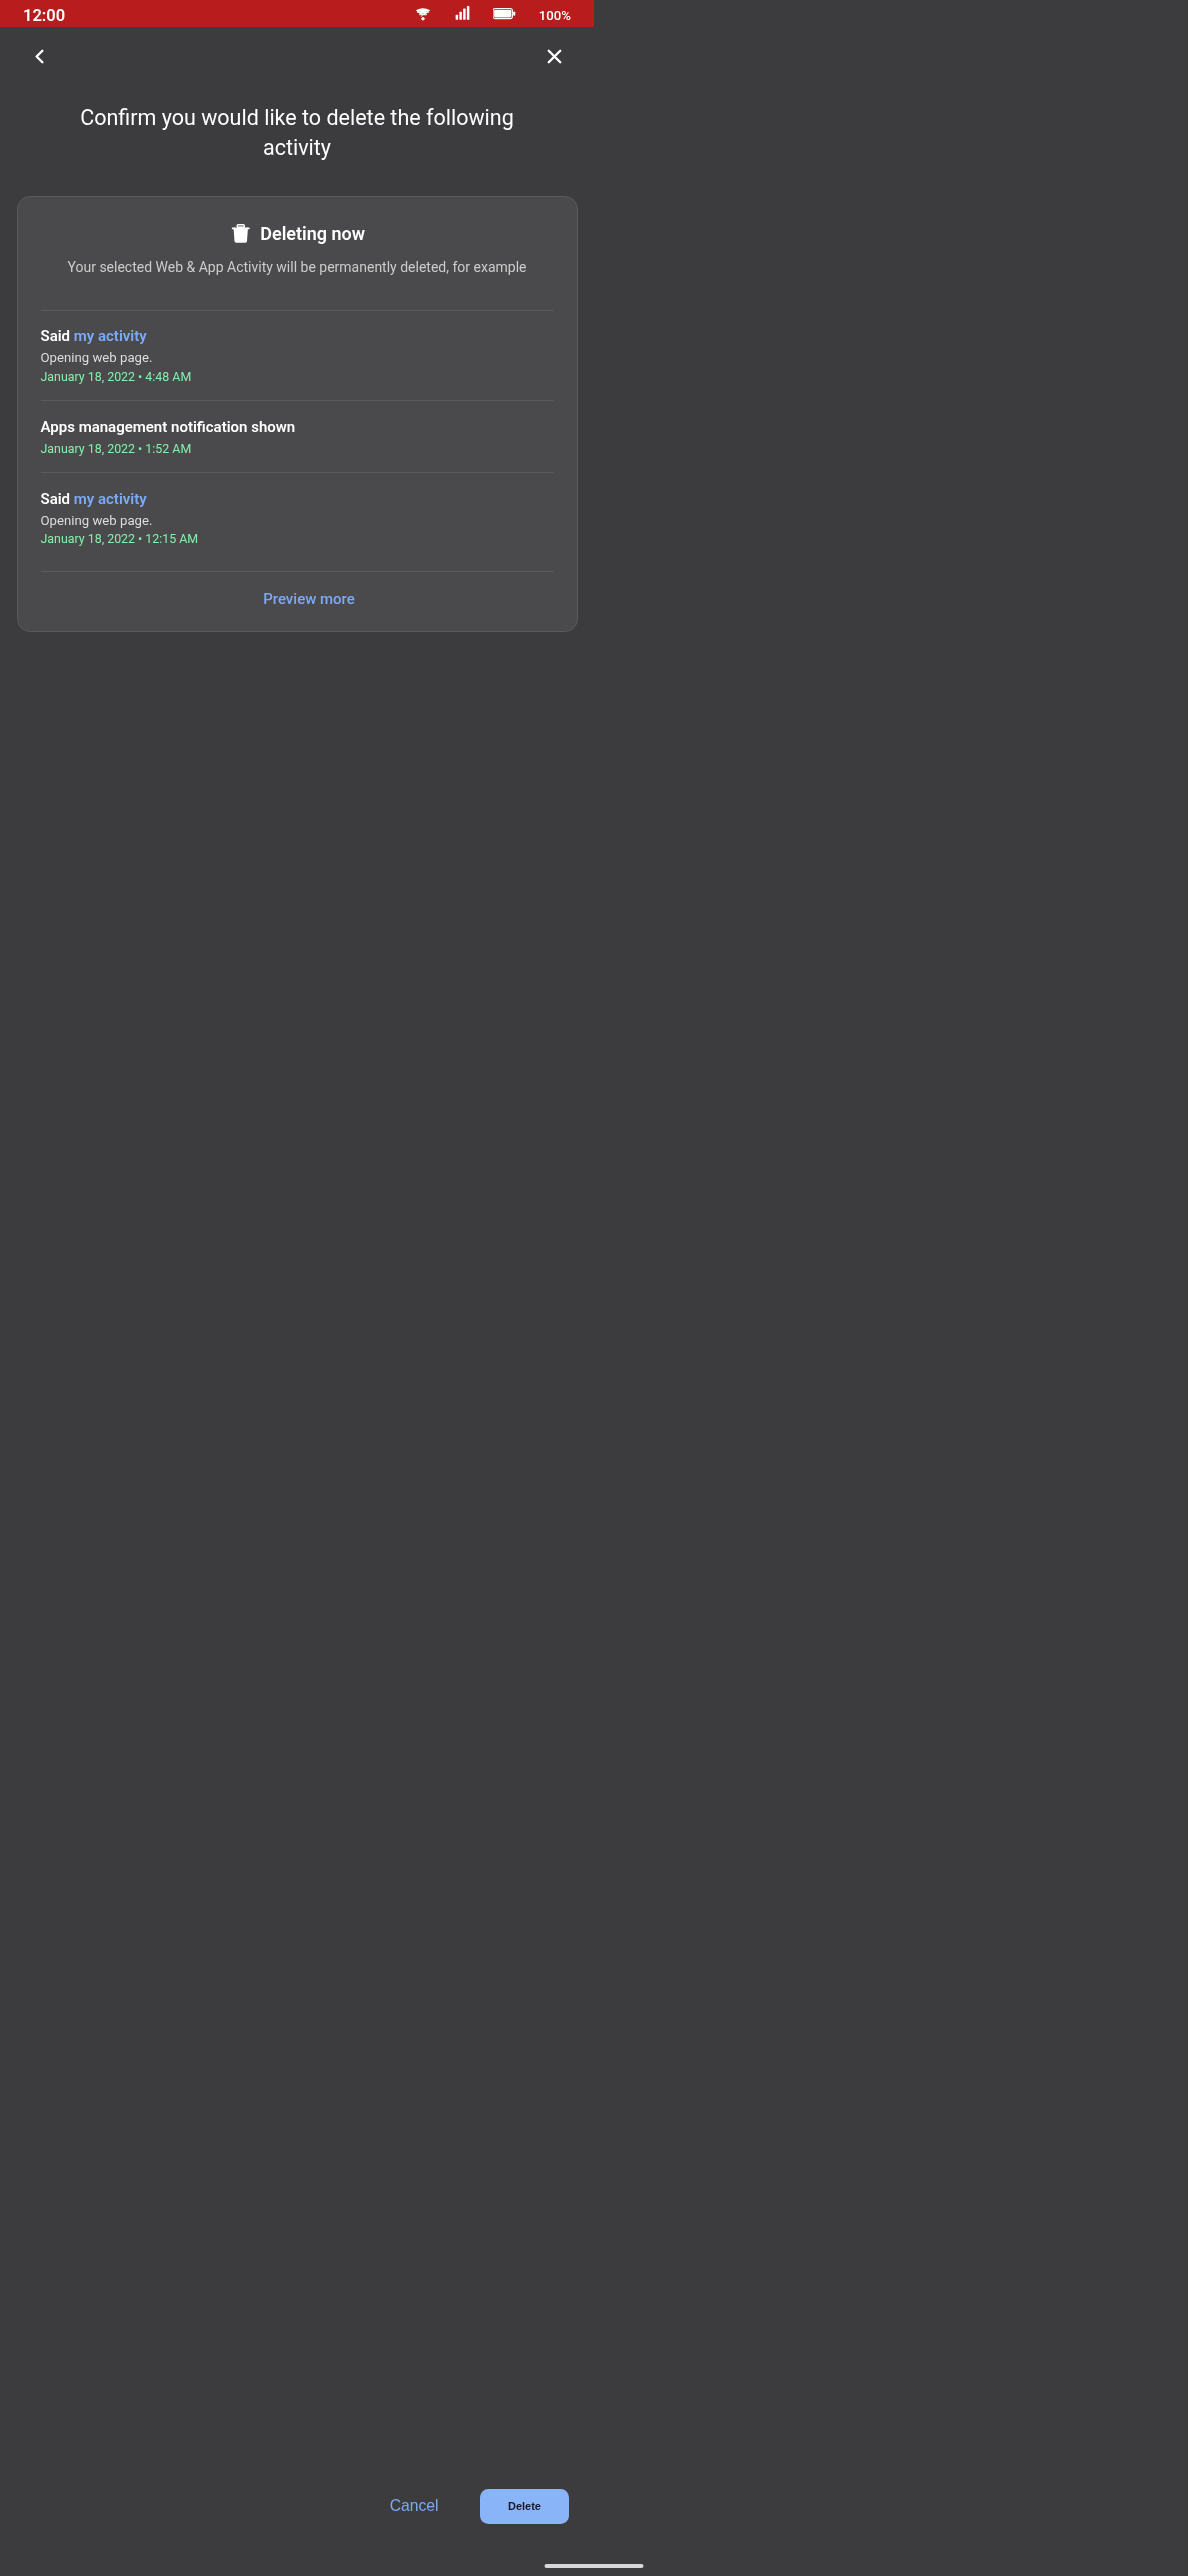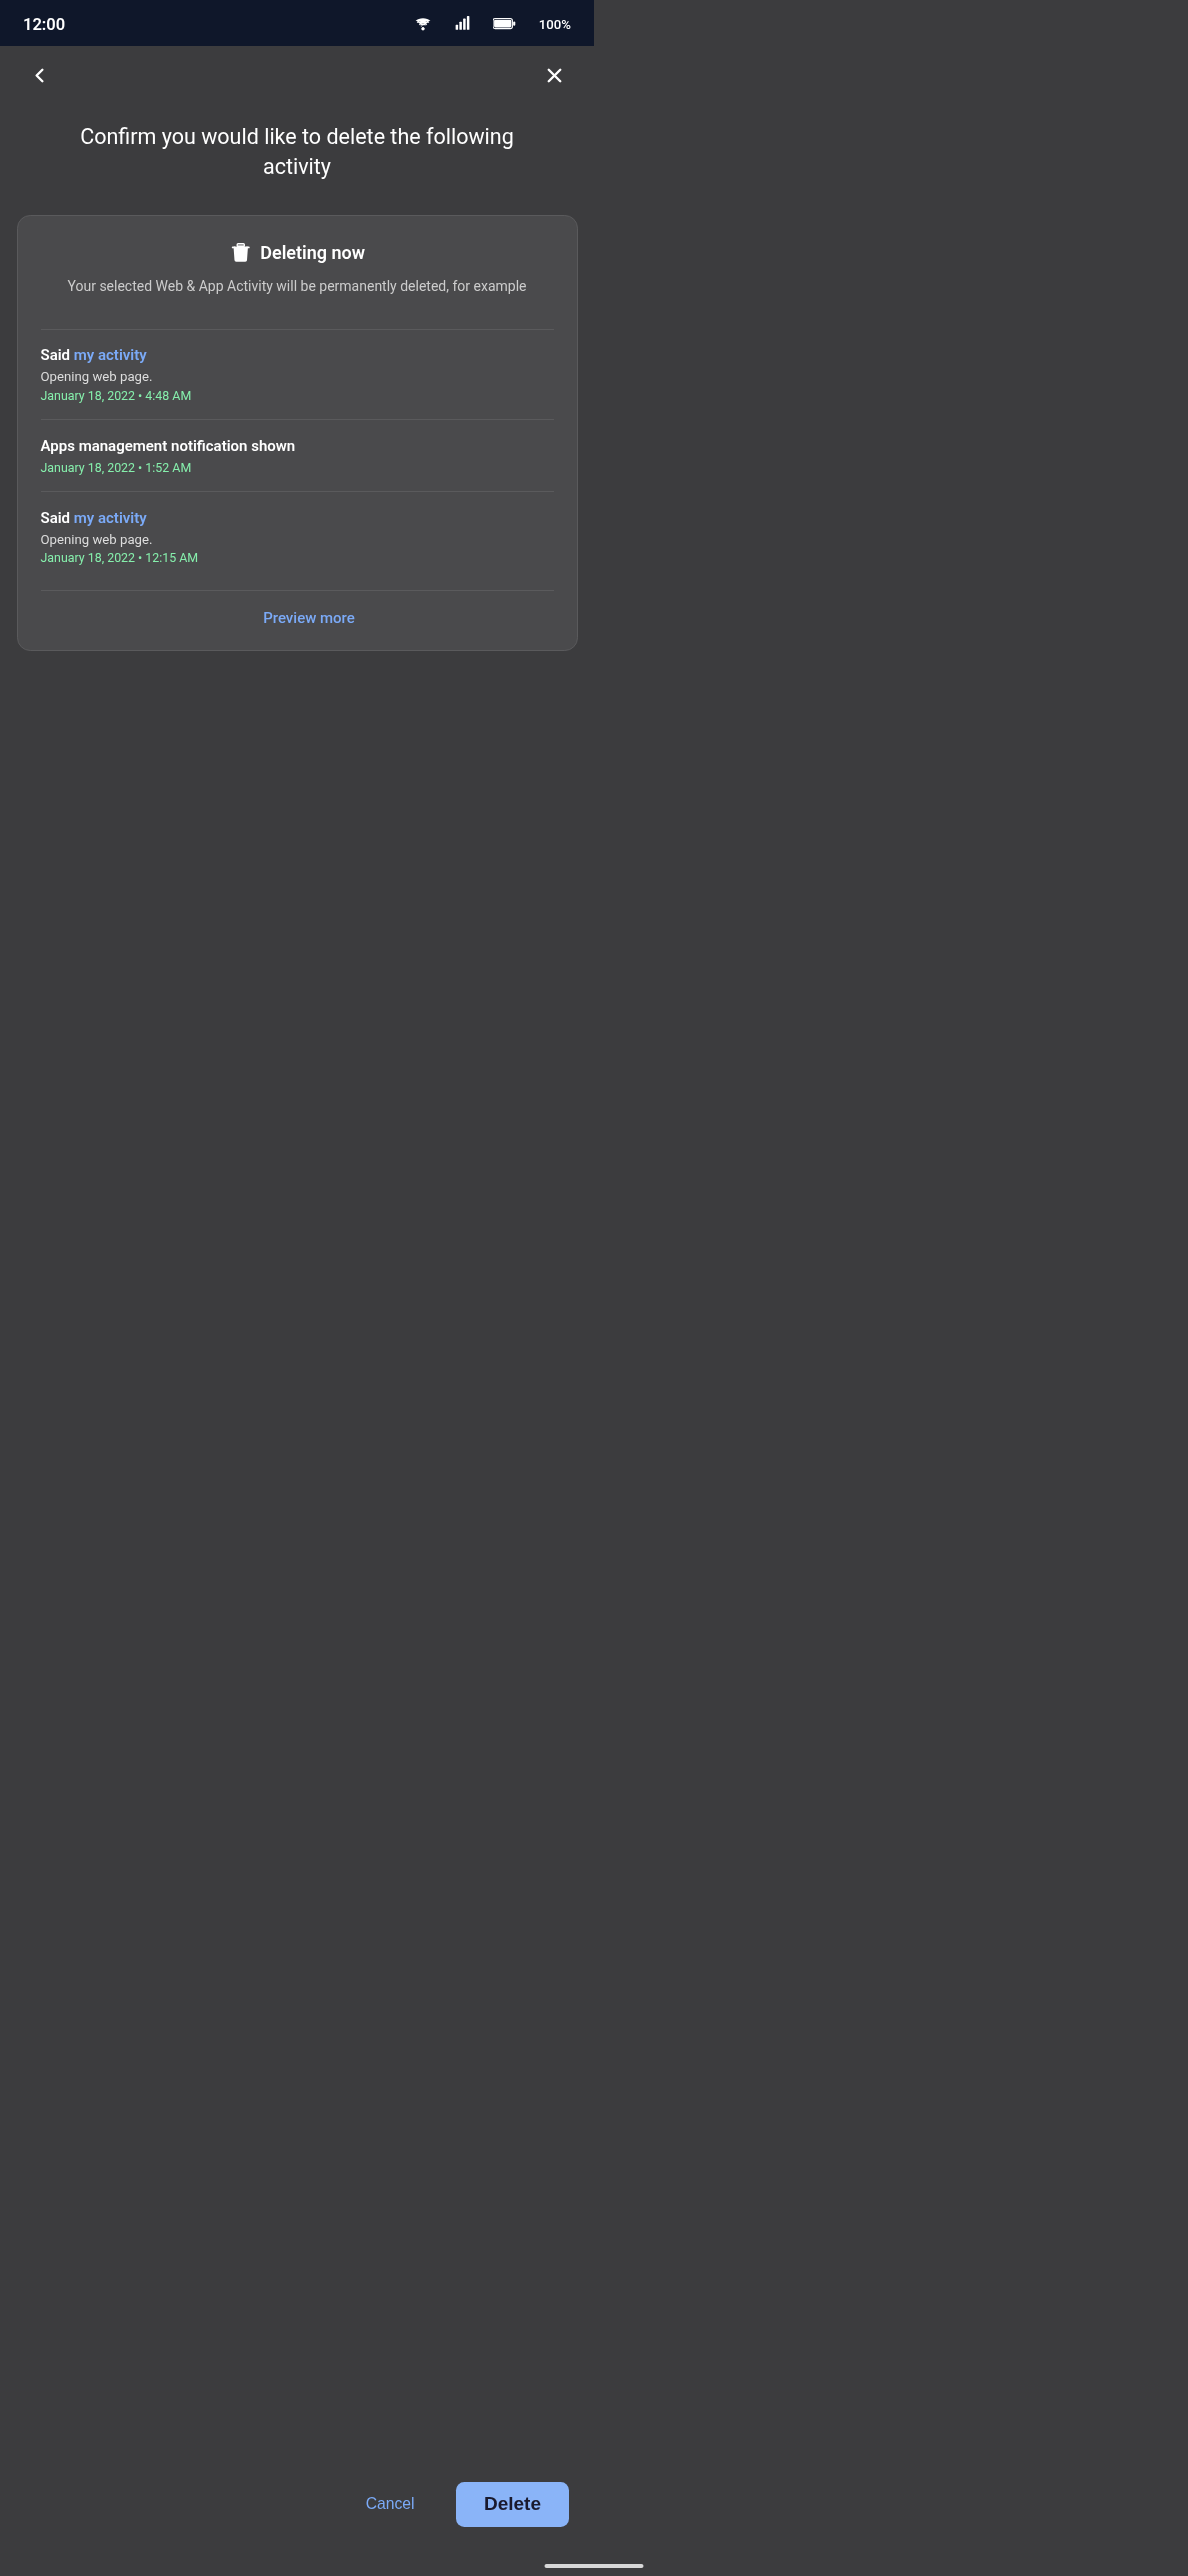--- a/index.html
+++ b/index.html
@@ -18,22 +18,22 @@
       position: relative;
       overflow-x: hidden;
     }
 
     
     .status-bar {
       display: flex;
       justify-content: space-between;
       align-items: center;
       padding: 11.6px 23px 8.3px 23px;
-      background-color: #0f172a;
-      height: 46px;
+      background-color: #b91c1c;
+      height: 27px;
     }
 
     .status-time {
       font-size: 16.5px;
       font-weight: 600;
       color: #ffffff;
     }
 
     .status-icons {
       display: flex;
@@ -214,21 +214,21 @@
       font-weight: 500;
       cursor: pointer;
       border-radius: 6.6px;
     }
 
     .btn-delete {
       padding: 11.6px 28px;
       background-color: #8ab4f8;
       border: none;
       color: #1a1a2e;
-      font-size: 19px;
+      font-size: 11px;
       font-weight: 600;
       cursor: pointer;
       border-radius: 8.3px;
     }
 
     
     .home-indicator {
       position: fixed;
       bottom: 8.3px;
       left: 50%;

